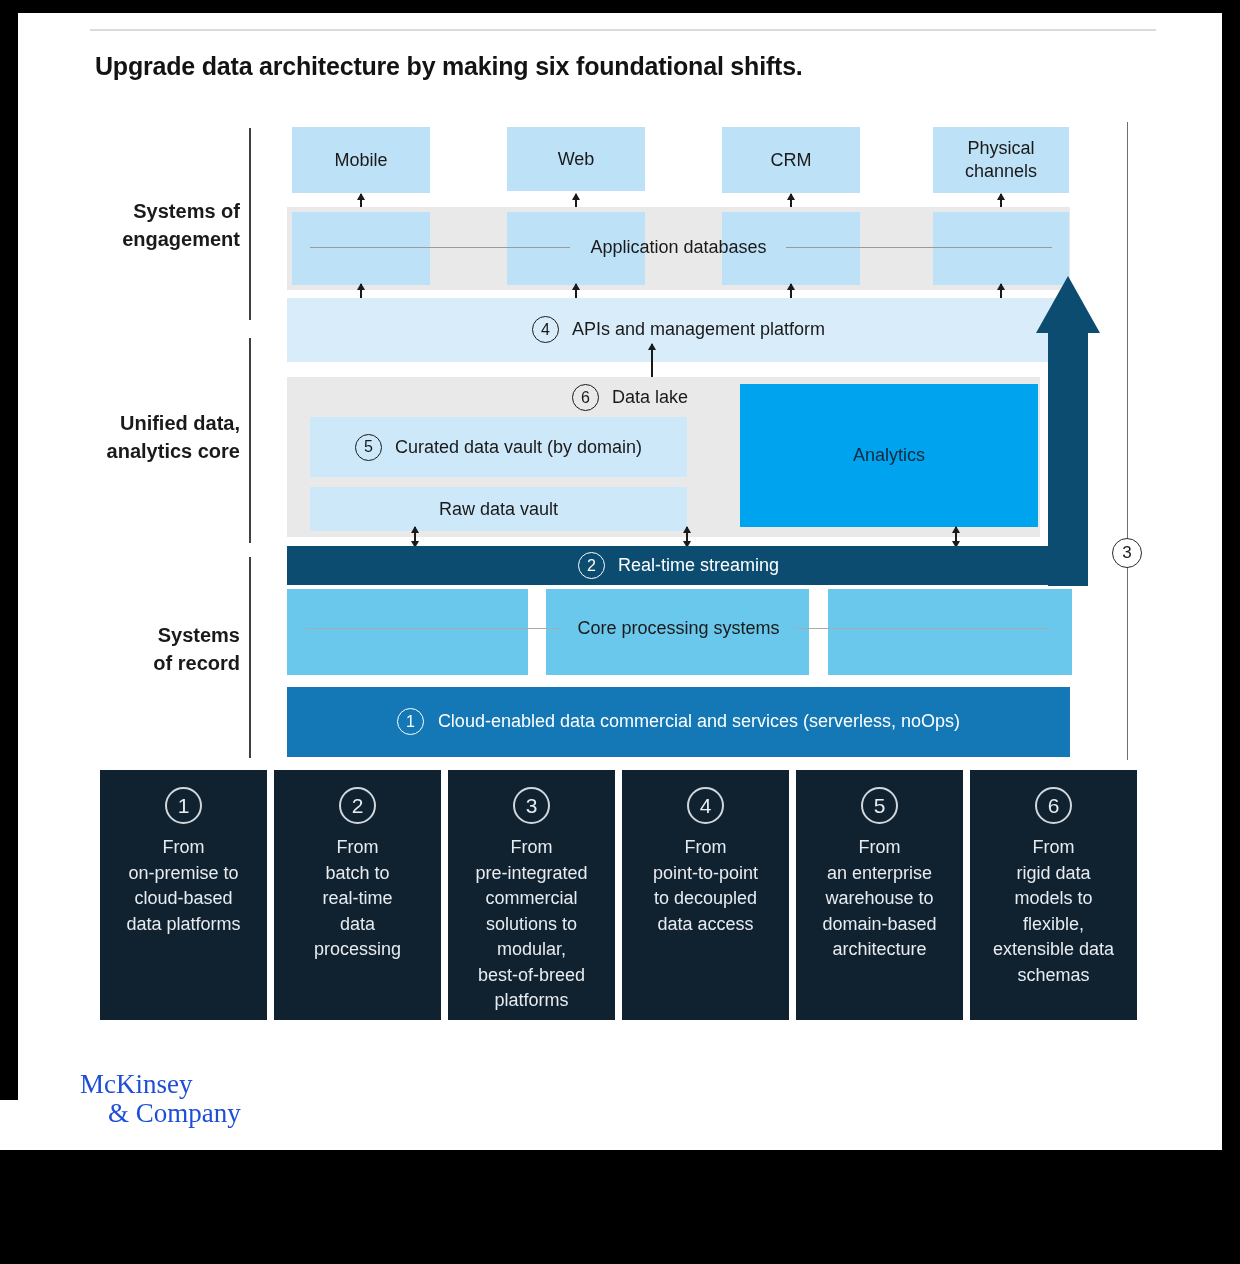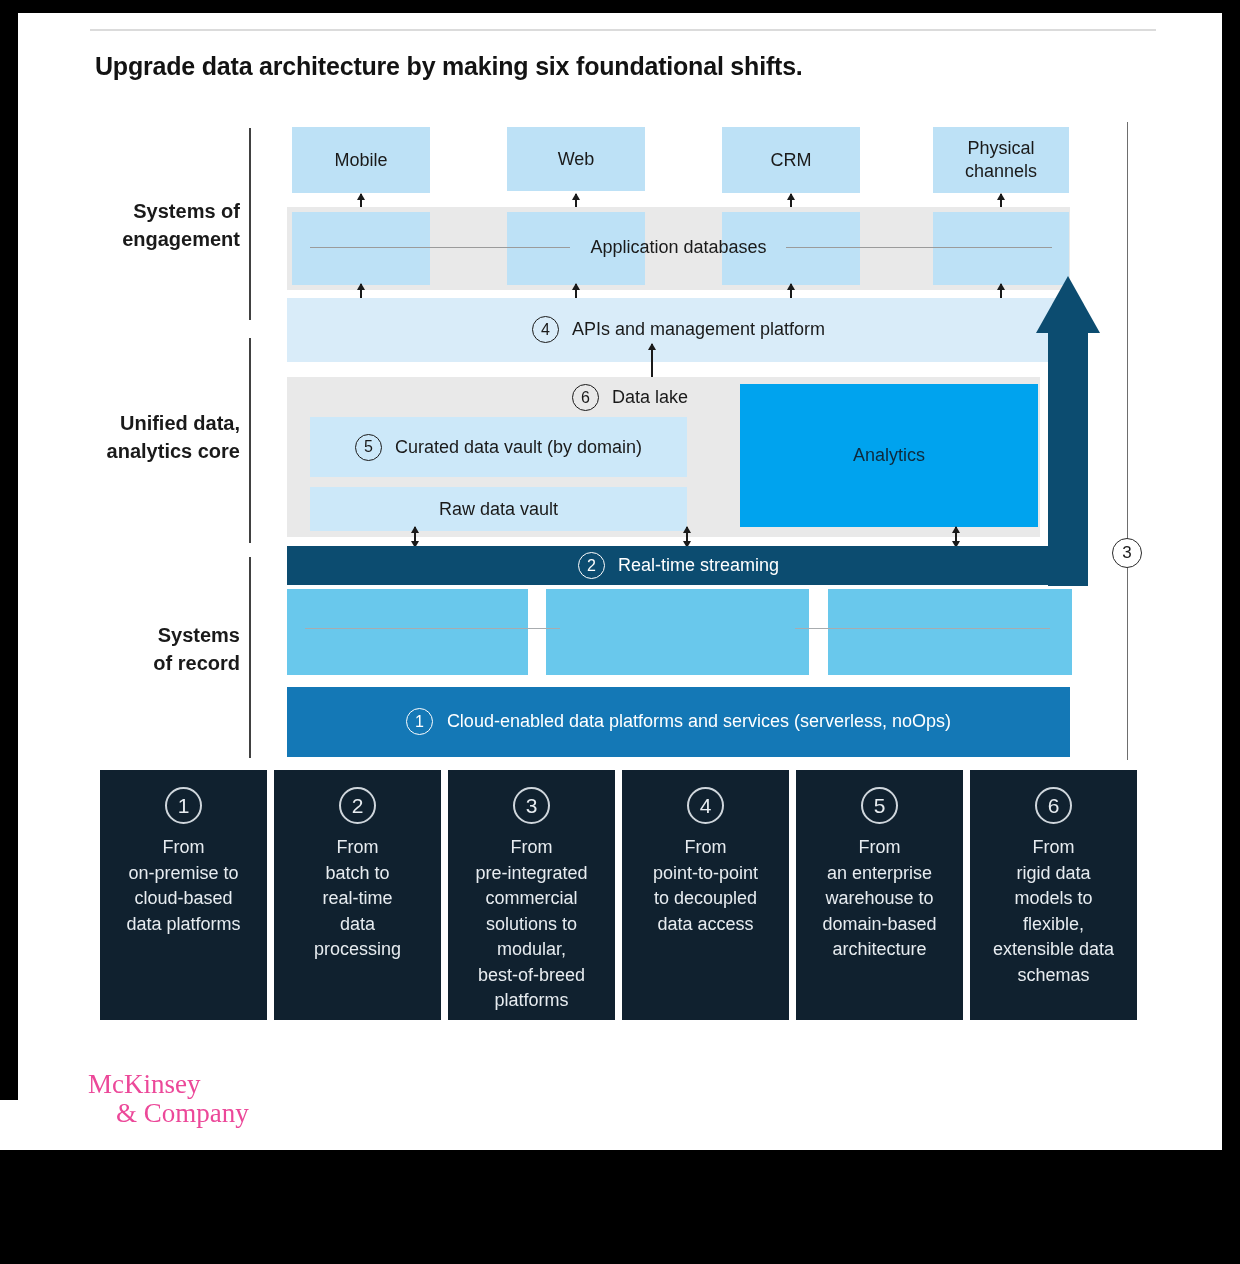--- a/index.html
+++ b/index.html
@@ -61,22 +61,22 @@
 
   
   .shift-row { position:absolute; left:100px; top:770px; width:1037px; height:250px;
                display:flex; gap:7px; }
   .shift { flex:1; background:#10212f; padding-top:17px; text-align:center; }
   .shift .badge.big { width:37px; height:37px; border:2px solid #cfd6dc; color:#e7ecf0;
                       font-size:21px; margin:0 auto; }
   .shift .txt { margin-top:11px; font-size:18px; line-height:25.5px; color:#e7ecf0;
                 white-space:pre-line; }
 
-  .logo { position:absolute; left:88px; top:1070px; font-family:"Liberation Serif", serif;
-          color:#ec4899; font-size:27px; line-height:29px; }
+  .logo { position:absolute; left:80px; top:1070px; font-family:"Liberation Serif", serif;
+          color:#1d4ed8; font-size:27px; line-height:29px; }
   .logo .l2 { display:block; padding-left:28px; }
 </style>
 </head>
 <body>
 
 <div id="canvas">
 
   <div class="frame" style="left:0;top:0;width:1240px;height:13px;"></div>
   <div class="frame" style="left:0;top:0;width:18px;height:1100px;"></div>
   <div class="frame" style="left:1222px;top:0;width:18px;height:1150px;"></div>
@@ -167,25 +167,28 @@
   </div>
 
   <div class="rline" style="top:122px;height:638px;"></div>
   <div class="badge side abs" style="left:1112px;top:538px;">3</div>
 
   <div class="box sky" style="left:287px;top:589px;width:241px;height:86px;"></div>
   <div class="box sky" style="left:546px;top:589px;width:263px;height:86px;"></div>
   <div class="box sky" style="left:828px;top:589px;width:244px;height:86px;"></div>
   <div class="thinline" style="left:305px;top:628px;width:255px;background:#a8acaf;"></div>
   <div class="thinline" style="left:795px;top:628px;width:255px;background:#a8acaf;"></div>
+  <div class="bandlabel" style="left:287px;top:618px;width:783px;">
+    <span>Core processing systems</span>
+  </div>
 
   <div class="mid abs" style="left:287px;top:687px;width:783px;height:70px;"></div>
   <div class="bandlabel white" style="left:287px;top:708px;width:783px;gap:14px;">
     <span class="badge white">1</span>
-    <span>Cloud-enabled data platforms and services (serverless, noOps)</span>
+    <span>Cloud-enabled data commercial and services (serverless, noOps)</span>
   </div>
 
   <div class="shift-row">
     <article class="shift">
       <div class="badge big">1</div>
       <div class="txt">From
 on-premise to
 cloud-based
 data platforms</div>
     </article>

